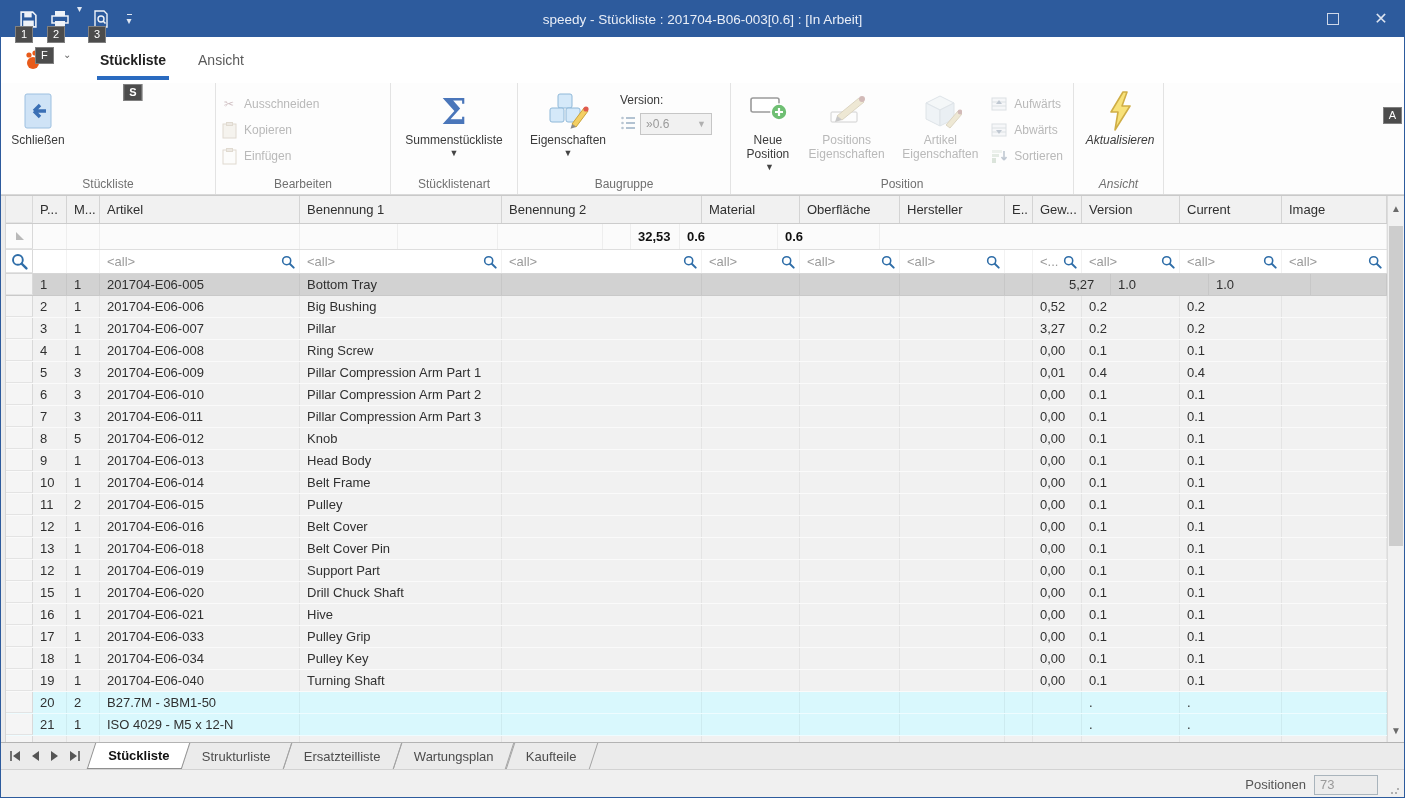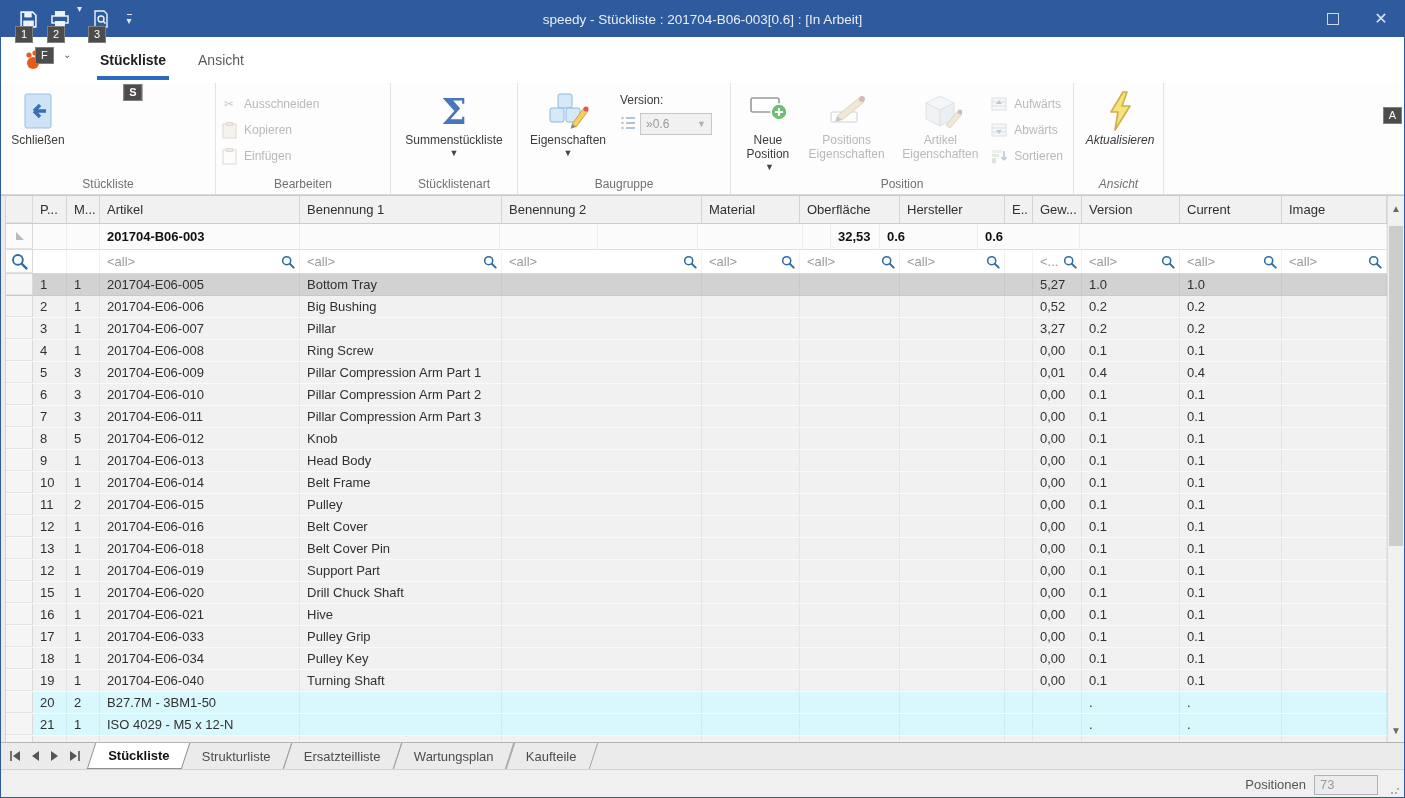--- a/index.html
+++ b/index.html
@@ -393,21 +393,20 @@
         <div class="g-cell" style="width:98px;min-width:98px;">Version</div>
         <div class="g-cell" style="width:102px;min-width:102px;">Current</div>
         <div class="g-cell" style="flex:1;">Image</div>
       </div>
       <div class="g-row sum-row">
         <div class="c-rowhdr" style="background:#fbfbfb;justify-content:flex-end;">
           <span class="sum-tri"></span>
         </div>
         <div class="g-cell" style="width:34px;min-width:34px;"></div>
         <div class="g-cell" style="width:33px;min-width:33px;"></div>
-        <div class="g-cell" style="width:200px;min-width:200px;">201704-B06-003</div>
         <div class="g-cell" style="width:200px;min-width:200px;"></div>
         <div class="g-cell" style="width:98px;min-width:98px;"></div>
         <div class="g-cell" style="width:100px;min-width:100px;"></div>
         <div class="g-cell" style="width:105px;min-width:105px;"></div>
         <div class="g-cell" style="width:28px;min-width:28px;"></div>
         <div class="g-cell" style="width:49px;min-width:49px;">32,53</div>
         <div class="g-cell" style="width:98px;min-width:98px;">0.6</div>
         <div class="g-cell" style="width:102px;min-width:102px;">0.6</div>
         <div class="g-cell" style="flex:1;"></div>
       </div>
@@ -517,21 +516,21 @@
           <div class="c-rowhdr"></div>
           <div class="g-cell" style="width:34px;min-width:34px;">1</div>
           <div class="g-cell" style="width:33px;min-width:33px;">1</div>
           <div class="g-cell" style="width:200px;min-width:200px;">201704-E06-005</div>
           <div class="g-cell" style="width:202px;min-width:202px;">Bottom Tray</div>
           <div class="g-cell" style="width:200px;min-width:200px;"></div>
           <div class="g-cell" style="width:98px;min-width:98px;"></div>
           <div class="g-cell" style="width:100px;min-width:100px;"></div>
           <div class="g-cell" style="width:105px;min-width:105px;"></div>
           <div class="g-cell" style="width:28px;min-width:28px;"></div>
-          <div class="g-cell" style="width:49px;min-width:49px;">5,27</div>
+          <div class="g-cell" style="width:49px;min-width:49px;margin-left:29px;">5,27</div>
           <div class="g-cell" style="width:98px;min-width:98px;">1.0</div>
           <div class="g-cell" style="width:102px;min-width:102px;">1.0</div>
           <div class="g-cell" style="flex:1;"></div>
         </div>
         <div class="g-row d-row">
           <div class="c-rowhdr"></div>
           <div class="g-cell" style="width:34px;min-width:34px;">2</div>
           <div class="g-cell" style="width:33px;min-width:33px;">1</div>
           <div class="g-cell" style="width:200px;min-width:200px;">201704-E06-006</div>
           <div class="g-cell" style="width:202px;min-width:202px;">Big Bushing</div>

